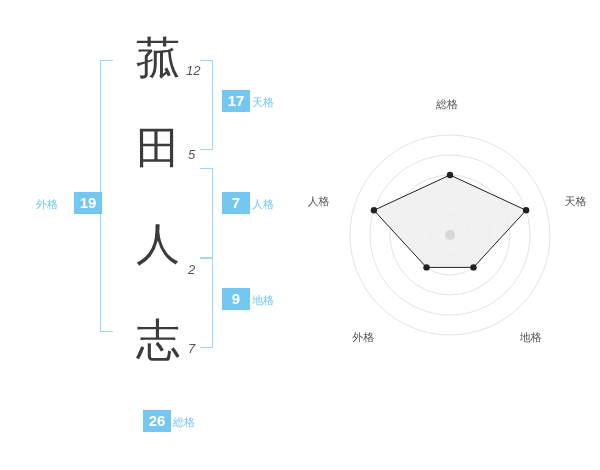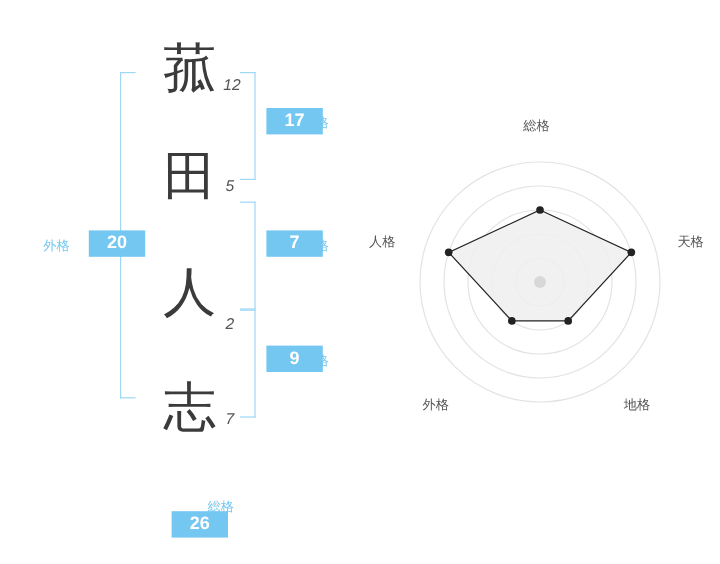--- a/index.html
+++ b/index.html
@@ -38,21 +38,21 @@
   }
 
   .badge {
     position: absolute;
     background: #74c7f0;
     color: #ffffff;
     font-size: 15px;
     font-weight: bold;
     text-align: center;
     line-height: 22px;
-    width: 47px;
+    width: 28px;
     height: 22px;
     font-family: "Liberation Sans", sans-serif;
   }
   .badge-label {
     position: absolute;
     color: #74c7f0;
     font-size: 11px;
     font-family: "Liberation Sans", sans-serif;
     white-space: nowrap;
   }
@@ -116,23 +116,23 @@
   <div class="badge" style="left:222px; top:90px;">17</div>
   <div class="badge-label" style="left:252px; top:95px;">天格</div>
 
   <div class="badge" style="left:222px; top:192px;">7</div>
   <div class="badge-label" style="left:252px; top:197px;">人格</div>
 
   <div class="badge" style="left:222px; top:288px;">9</div>
   <div class="badge-label" style="left:252px; top:293px;">地格</div>
 
   <div class="badge-label" style="left:36px; top:197px;">外格</div>
-  <div class="badge" style="left:74px; top:192px;">20</div>
+  <div class="badge" style="left:74px; top:192px;">19</div>
 
-  <div class="badge" style="left:143px; top:410px;margin-top:16px;">26</div>
+  <div class="badge" style="left:143px; top:410px;">26</div>
   <div class="badge-label" style="left:173px; top:415px;">総格</div>
 
   <div id="radar">
     <svg id="radar-svg" width="280" height="260" viewBox="0 0 280 260">
         <circle cx="140" cy="125" r="100" fill="none" stroke="#e3e3e3" stroke-width="1"></circle>
         <circle cx="140" cy="125" r="80" fill="none" stroke="#e3e3e3" stroke-width="1"></circle>
         <circle cx="140" cy="125" r="60" fill="none" stroke="#e3e3e3" stroke-width="1"></circle>
         <circle cx="140" cy="125" r="40" fill="none" stroke="#e3e3e3" stroke-width="1"></circle>
         <circle cx="140" cy="125" r="20" fill="none" stroke="#e3e3e3" stroke-width="1"></circle>
         <polygon points="140.0,65.0 216.1,100.3 163.5,157.4 116.5,157.4 63.9,100.3" fill="#eeeeee" fill-opacity="0.85" stroke="#222222" stroke-width="1"></polygon>

